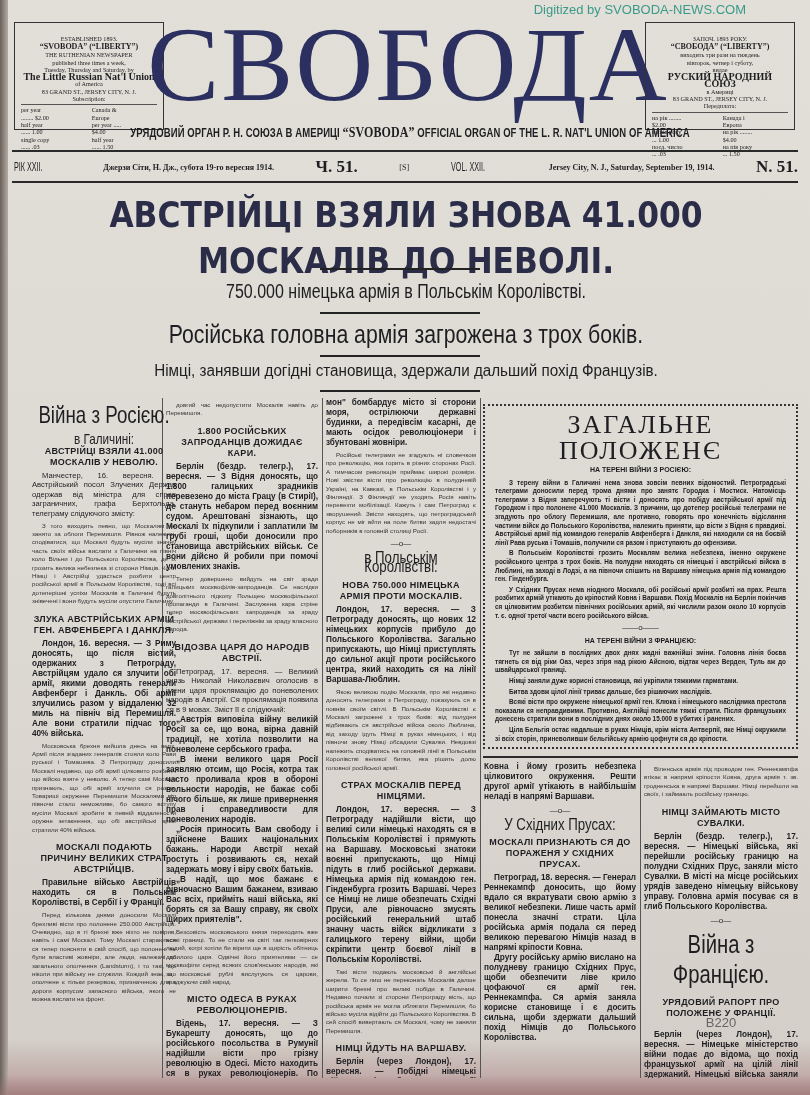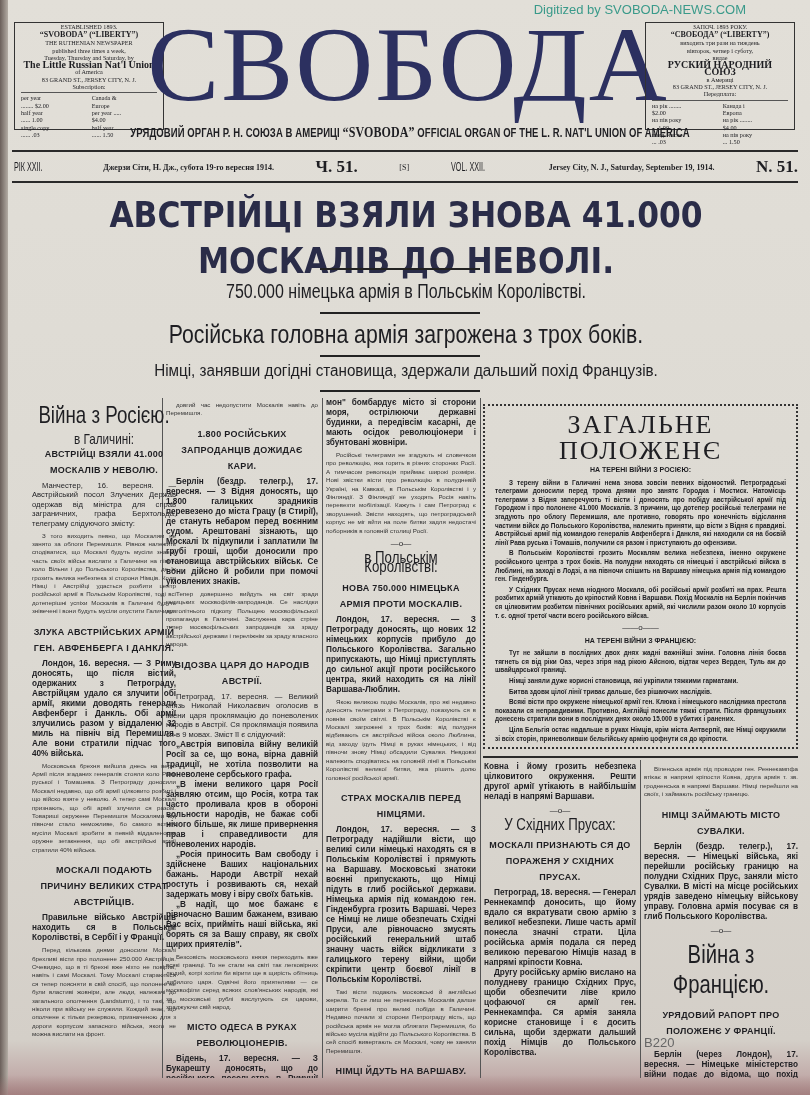--- a/index.html
+++ b/index.html
@@ -15,21 +15,21 @@
     background: linear-gradient(180deg, #e2dfd8 0%, #dcd9d2 60%, #d4cfc8 95%, #b89a9a 100%);
   }
   .left-edge { position:absolute; left:0; top:0; width:8px; height:1095px; background: linear-gradient(90deg,#6a5f5a,#b3aca4); }
   .watermark {
     position: absolute; top: 2px; right: 64px;
     font-family: "Liberation Sans", sans-serif; font-size: 13px; color: #3a9a8a;
   }
   
   .ear {
     position: absolute; top: 22px; width: 150px; height: 108px;
-    border: 1px solid #333; padding: 0 6px;
+    border: 1px solid #333; padding: 12px 6px;
     font-family: "Liberation Serif", serif; font-size: 6.2px; line-height: 7.3px; text-align: center;
   }
   .ear::before, .ear::after {
     content: ""; position: absolute; background: #333;
   }
   .ear.left { left: 14px; }
   .ear.right { left: 645px; }
   .ear .big { font-weight: bold; font-size: 8px; line-height: 9px; }
   .ear .bold { font-weight: bold; font-size: 10px; }
   .ear .sub-table { display: flex; justify-content: space-between; margin-top: 2px; border-top: 1px solid #555; padding-top: 1px; }
@@ -73,21 +73,21 @@
   .col {
     position: absolute; top: 398px; overflow: hidden;
     font-family: "Liberation Sans", sans-serif; font-size: 7.6px; line-height: 9.6px; text-align: justify;
   }
   .col-rule { position: absolute; top: 398px; width: 1px; background: #555; }
   .section-head {
     font-family: "Liberation Sans", sans-serif; font-size: 24px; text-align: center; line-height: 30px;
     transform: scaleX(0.78); margin: 2px -20px 4px;
   }
   .sub-section { font-family: "Liberation Sans", sans-serif; font-size: 15px; text-align: center; transform: scaleX(0.78); margin: 2px 0 2px; }
-  .art-head { font-weight: bold; font-size: 9px; line-height: 16px; text-align: center; margin: 8px 0 3px; letter-spacing: 0.3px; }
+  .art-head { font-weight: bold; font-size: 9px; line-height: 11px; text-align: center; margin: 8px 0 3px; letter-spacing: 0.3px; }
   .bold-p { font-weight: bold; font-size: 8.2px; line-height: 10px; text-indent: 10px; }
   .small-p { font-size: 6.2px; line-height: 8.4px; color: #333; text-indent: 10px; margin: 3px 0; }
   .p { text-indent: 10px; }
   .divider-o { text-align: center; font-size: 8px; margin: 4px 0; }
   
   .box {
     position: absolute; left: 483px; top: 404px; width: 315px; height: 345px;
     border: 2px dotted #333; padding: 6px 10px;
     font-family: "Liberation Sans", sans-serif; font-size: 6.4px; line-height: 8.6px; text-align: justify;
   }
@@ -258,18 +258,18 @@
 
   </div>
 
   <div class="col" style="left:644px; top:762px; width:154px; height:316px;">
     <div class="small-p">Віленська армія під проводом ген. Реннекампфа втікає в напрямі кріпости Ковна, друга армія т. зв. гродненська в напрямі Варшави. Німці перейшли на своїх, і займають російську границю.</div>
     <div class="art-head">НІМЦІ ЗАЙМАЮТЬ МІСТО СУВАЛКИ.</div>
     <div class="bold-p">Берлін (бездр. телегр.), 17. вересня. — Німецькі війська, які перейшли російську границю на полудни Східних Прус, заняли місто Сувалки. В місті на місце російських урядів заведено німецьку військову управу. Головна армія посуває ся в глиб Польського Королівства.</div>
     <div class="divider-o">—o—</div>
     <div class="section-head" style="font-size:26px;">Війна з Францією.</div>
     <div class="art-head">УРЯДОВИЙ РАПОРТ ПРО ПОЛОЖЕНЄ У ФРАНЦІЇ.</div>
-    <div style="text-align:left; margin-top:-4px;"><span class="stamp">B220</span></div>
+    <div style="text-align:center; margin-top:-4px;"><span class="stamp">B220</span></div>
     <div class="bold-p">Берлін (через Лондон), 17. вересня. — Німецьке міністерство війни подає до відома, що похід французької армії на цілій лінії здержаний. Німецькі війська заняли дуже корисні становища і в кільнох місцях відбили атак Французів і їх союзників, спричиняючи їм великі страти. Новий воєнний план є вповні переведений. В битві над рікою Марною Французи не віднесли жадної побіди; праве німецьке крило подало ся назад з тої причини, що при помочи літака одержано вість, що зближає ся розмірно велика французька армія.</div>
   </div>
 
   <div class="bottom-shade"></div>
 </div>
 
 </body></html>

